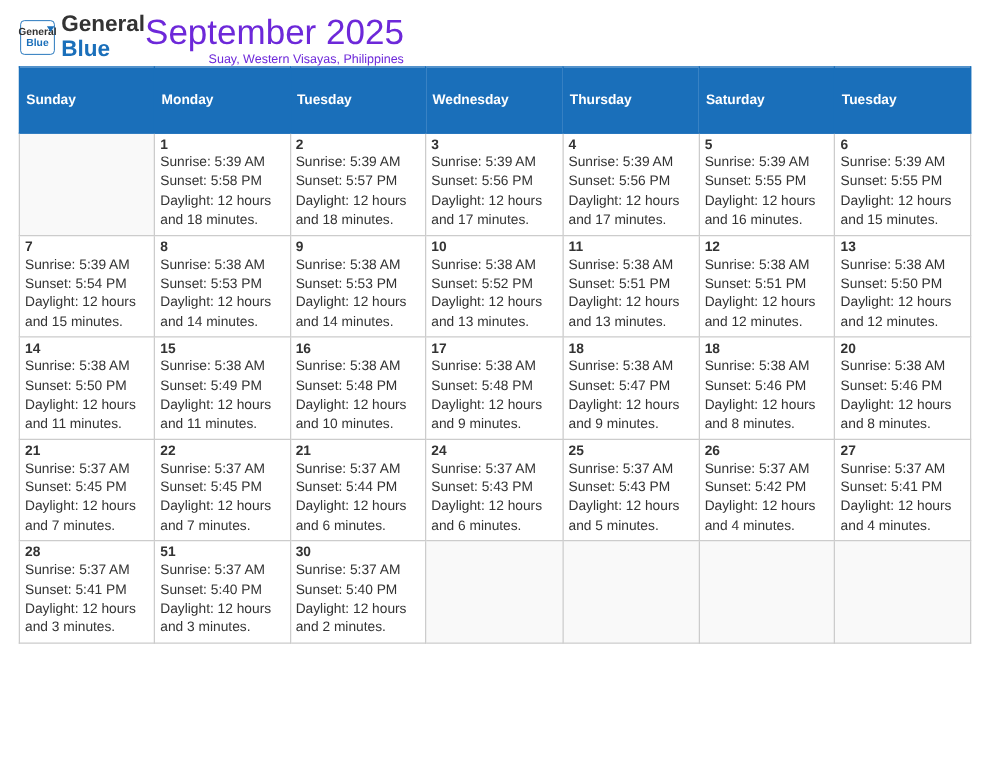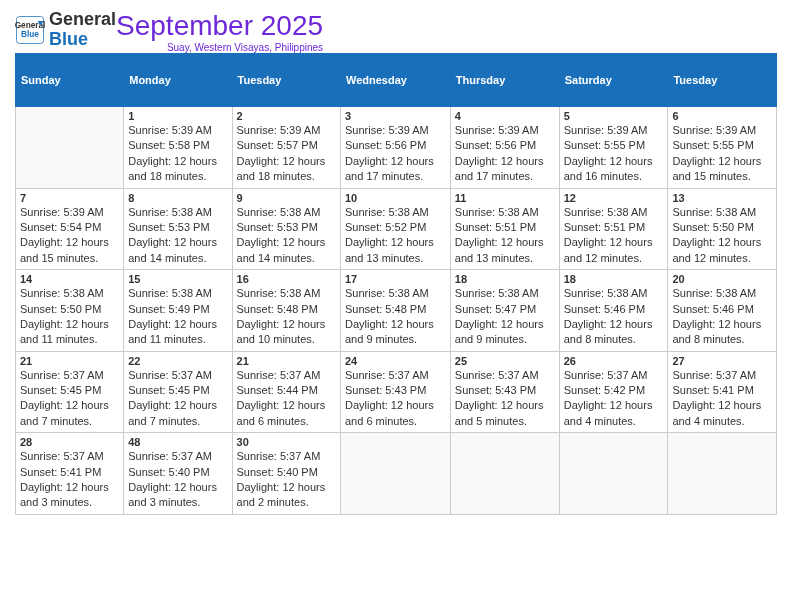--- a/index.html
+++ b/index.html
@@ -242,21 +242,21 @@
             <span class="day-num">27</span>
             <div class="day-info">Sunrise: 5:37 AM<br>Sunset: 5:41 PM<br>Daylight: 12 hours<br>and 4 minutes.</div>
           </td>
         </tr>
         <tr class="last-row">
           <td>
             <span class="day-num">28</span>
             <div class="day-info">Sunrise: 5:37 AM<br>Sunset: 5:41 PM<br>Daylight: 12 hours<br>and 3 minutes.</div>
           </td>
           <td>
-            <span class="day-num">48</span>
+            <span class="day-num">51</span>
             <div class="day-info">Sunrise: 5:37 AM<br>Sunset: 5:40 PM<br>Daylight: 12 hours<br>and 3 minutes.</div>
           </td>
           <td>
             <span class="day-num">30</span>
             <div class="day-info">Sunrise: 5:37 AM<br>Sunset: 5:40 PM<br>Daylight: 12 hours<br>and 2 minutes.</div>
           </td>
           <td class="empty-cell"></td>
           <td class="empty-cell"></td>
           <td class="empty-cell"></td>
           <td class="empty-cell"></td>

